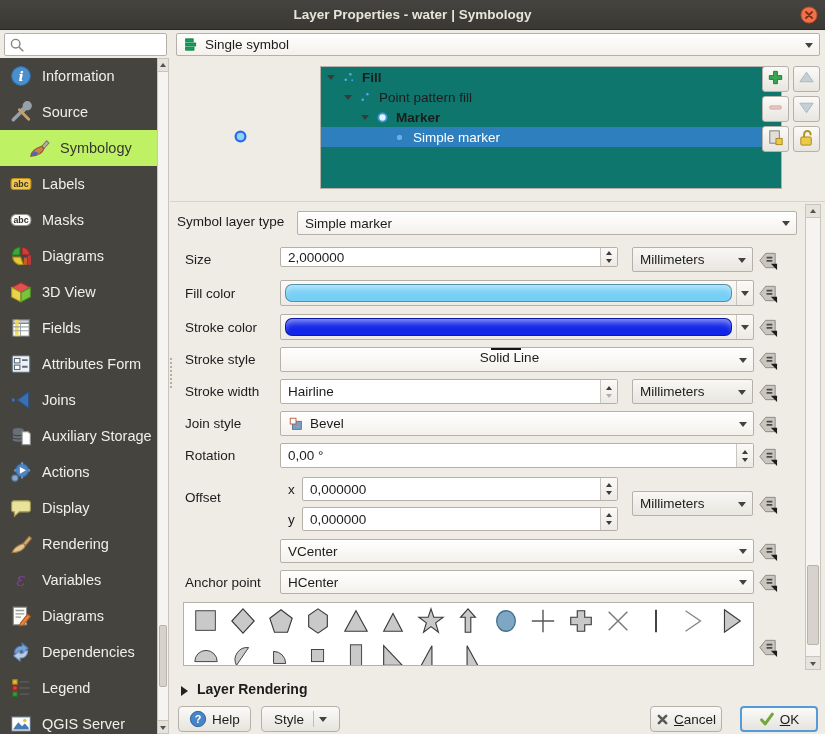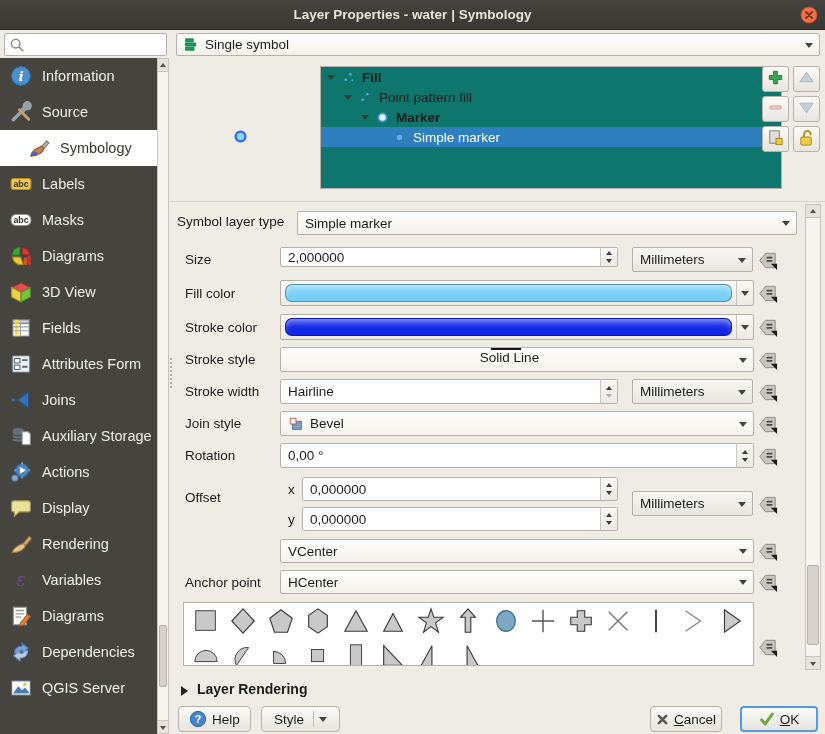--- a/index.html
+++ b/index.html
@@ -16,21 +16,21 @@
 
   
   .search-box { position:absolute; left:4px; top:33px; width:163px; height:23px;
     background:#fff; border:1px solid #b5b1a9; border-radius:2px; }
   .search-box .mag { position:absolute; left:4px; top:3px; }
   .search-box input { position:absolute; left:22px; top:1px; right:2px; bottom:1px; width:137px;
     border:0; outline:0; background:transparent; font:13px "Liberation Sans",sans-serif; }
 
   .sidebar { position:absolute; left:0; top:58px; width:157px; bottom:0; background:#45443f; overflow:hidden; }
   .sb-item { height:36px; display:flex; align-items:center; padding-left:9px; color:#f1efe9; font-size:14.5px; }
-  .sb-item.active { background:#ffffff; color:#37362f;padding-left:27px; }
+  .sb-item.active { background:#bef264; color:#37362f;padding-left:27px; }
   .sb-icon { width:24px; height:22px; margin-right:9px; display:flex; align-items:center; justify-content:center; flex:0 0 24px; }
   .sb-label { white-space:nowrap; }
 
   .v-scroll { position:absolute; background:#f6f4f0; border:1px solid #c9c5be; }
   .v-scroll .sc-btn { position:absolute; left:0; right:0; height:13px; background:#e6e3dd;
     display:flex; align-items:center; justify-content:center; }
   .v-scroll .sc-btn.up { top:0; border-bottom:1px solid #c9c5be; }
   .v-scroll .sc-btn.dn { bottom:0; border-top:1px solid #c9c5be; }
   .v-scroll .thumb { position:absolute; left:1px; right:1px; background:#d7d3cc; border:1px solid #b8b4ac; border-radius:2px; }
   .tri-u { width:0; height:0; border:3.5px solid transparent; border-bottom:4.5px solid #55534e; margin-top:-4px; }
@@ -288,20 +288,31 @@
         <span class="sb-label">Diagrams</span>
       </div>
       <div class="sb-item">
         <span class="sb-icon">
           <svg xmlns="http://www.w3.org/2000/svg" viewBox="0 0 20 20" width="22" height="22">
             <path d="M4 11 C4 6.5 7.5 4.5 11 4.5 V2 l5.5 4.5 L11 11 V8.5 C8.8 8.5 7 9 7 11 Z" fill="#7aa3d4" stroke="#4a77ad"></path>
             <path d="M16 9 C16 13.5 12.5 15.5 9 15.5 V18 l-5.5 -4.5 L9 9 v2.5 C11.2 11.5 13 11 13 9 Z" fill="#b5cce8" stroke="#7a9cc4"></path>
           </svg>
         </span>
         <span class="sb-label">Dependencies</span>
+      </div>
+      <div class="sb-item">
+        <span class="sb-icon">
+          <svg xmlns="http://www.w3.org/2000/svg" viewBox="0 0 20 20" width="22" height="22">
+            <rect x="2.5" y="2.5" width="4" height="4" fill="#e8b93a" stroke="#a8851a"></rect>
+            <rect x="2.5" y="8" width="4" height="4" fill="#d44444" stroke="#992222"></rect>
+            <rect x="2.5" y="13.5" width="4" height="4" fill="#3a9a3a" stroke="#267026"></rect>
+            <path d="M8.5 4.5 h9 M8.5 10 h9 M8.5 15.5 h9" stroke="#555" stroke-width="1.6"></path>
+          </svg>
+        </span>
+        <span class="sb-label">Legend</span>
       </div>
       <div class="sb-item">
         <span class="sb-icon">
           <svg xmlns="http://www.w3.org/2000/svg" viewBox="0 0 20 20" width="22" height="22">
             <rect x="1.5" y="3.5" width="17" height="13" fill="#fdfdfc" stroke="#5a6b7a"></rect>
             <path d="M3 14.5 L7.5 8.5 L11 12 L13.5 9.5 L17 13.5 V15 H3 Z" fill="#4a7ab2"></path>
             <circle cx="13.5" cy="6.8" r="1.6" fill="#e8c53e"></circle>
           </svg>
         </span>
         <span class="sb-label">QGIS Server</span>

